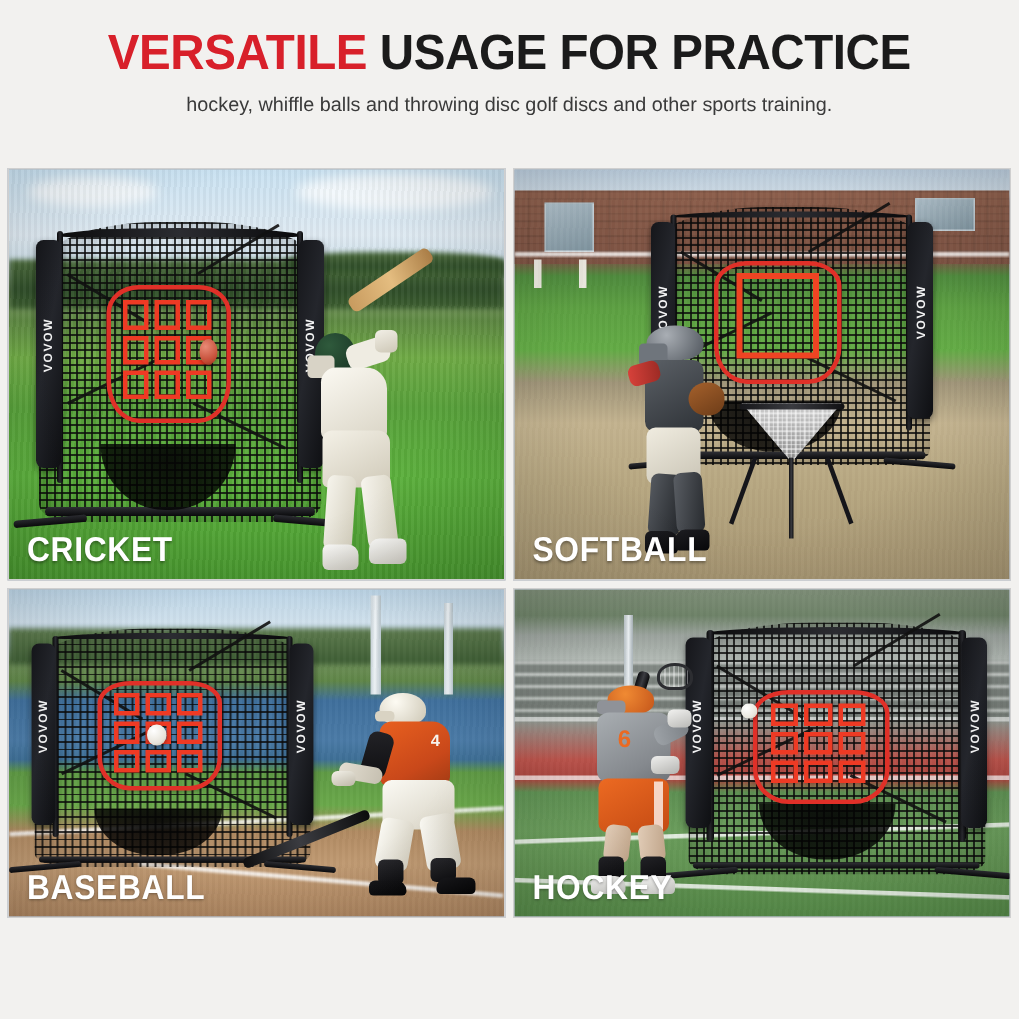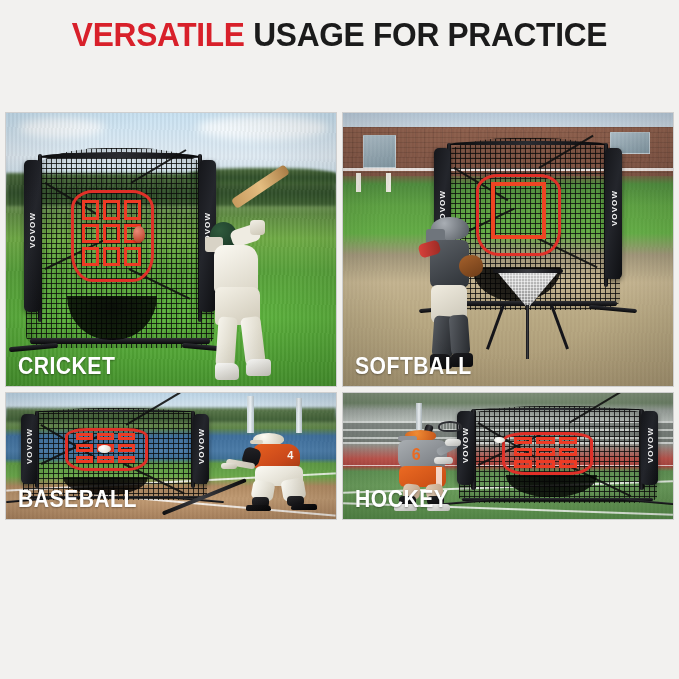--- a/index.html
+++ b/index.html
@@ -35,21 +35,21 @@
     line-height: 1.55;
     color: #3a3a3a;
     font-weight: 400;
   }
   .subtitle .sub-line { display: block; }
 
   
   .grid {
     position: absolute;
     left: 5px; top: 112px;
-    width: 669px; height: 408px;
+    width: 669px; height: 500px;
     display: grid;
     grid-template-columns: 1fr 1fr;
     grid-template-rows: 275px 1fr;
     gap: 5px 5px;
   }
   .panel {
     position: relative;
     overflow: hidden;
     border: 1px solid #cfcfcf;
     background: #9ab;
@@ -288,20 +288,21 @@
   }
 </style>
 </head>
 <body>
 
 <div id="page">
 
   <div class="header">
     <div class="headline"><span class="hl-red">VERSATILE</span><span> </span><span class="hl-dark">USAGE FOR PRACTICE</span></div>
     <div class="subtitle">
+      <span class="sub-line">hockey, whiffle balls and throwing disc golf discs and other sports training.</span>
     </div>
   </div>
 
   <div class="grid">
 
     <div class="panel" id="p-cricket">
       <div class="scene">
         <div class="sky-cloud" style="left:58%;top:1%;width:40%;height:9%;"></div>
         <div class="sky-cloud" style="left:4%;top:2%;width:26%;height:7%;"></div>
         <div class="treeline" style="top:22%;height:12%;"></div>

